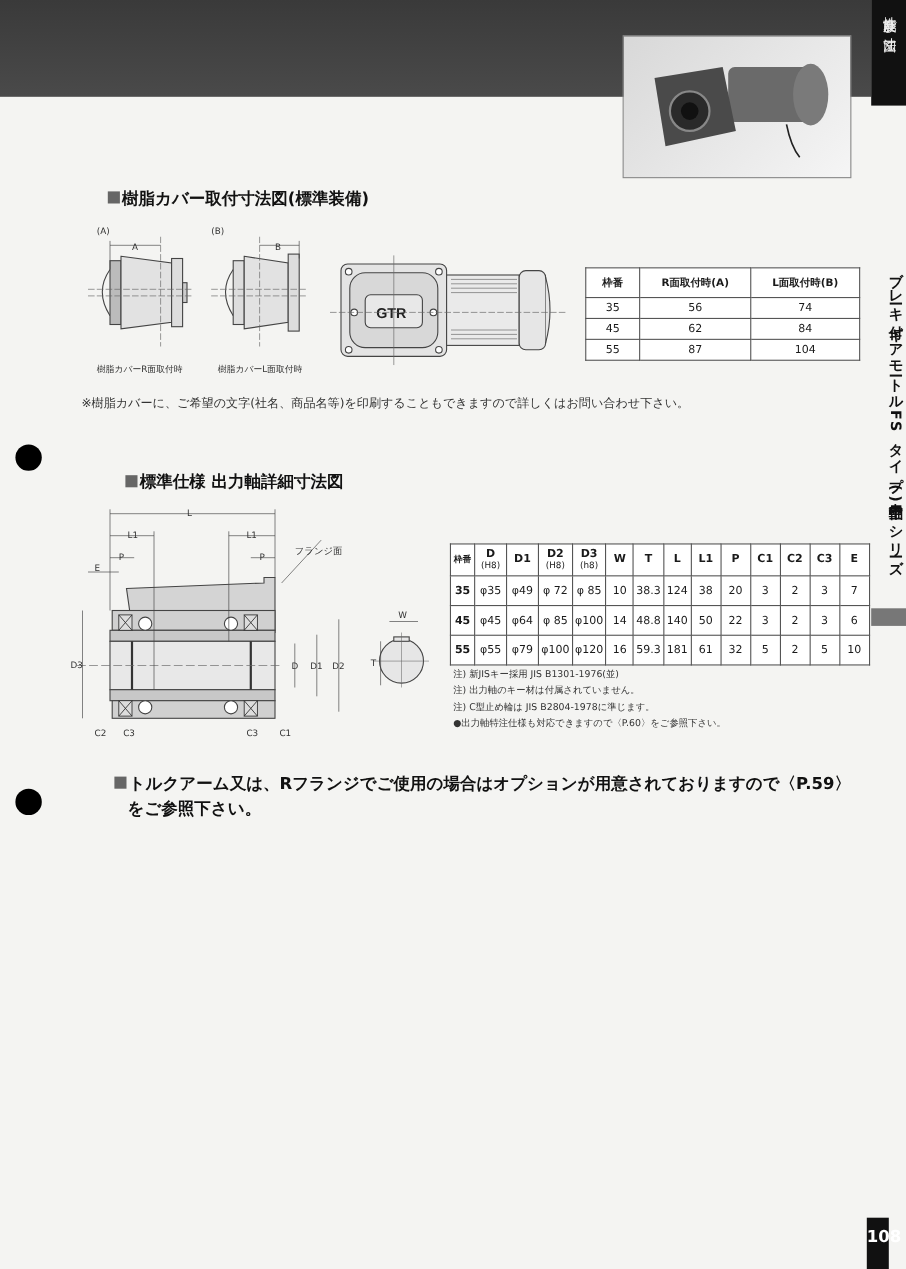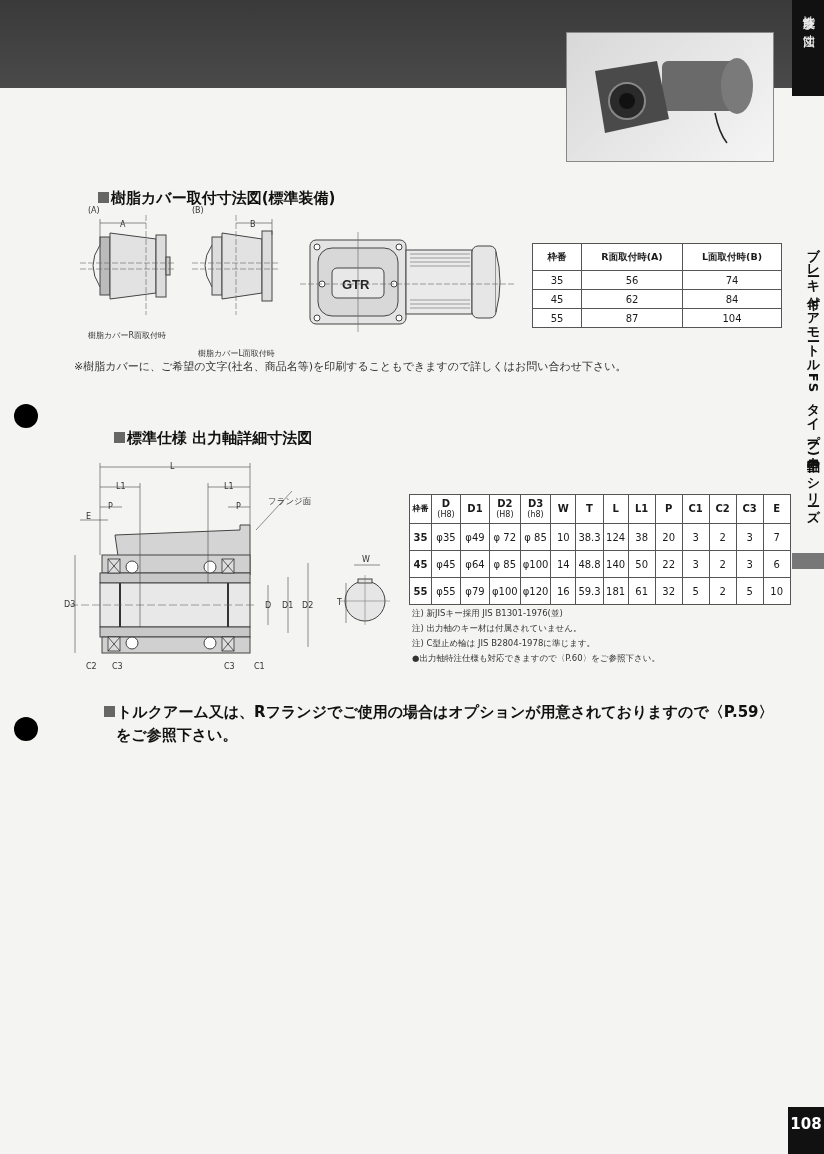--- a/index.html
+++ b/index.html
@@ -3,21 +3,21 @@
 <meta charset="utf-8">
 <style>
   html, body { margin:0; padding:0; }
   body { width:824px; height:1154px; position:relative; background:#f4f4f2; font-family:"DejaVu Sans", sans-serif; color:#1a1a1a; overflow:hidden; }
   .topband { position:absolute; left:0; top:0; width:792px; height:88px; background:linear-gradient(180deg,#3a3a3a,#4a4a4a); }
   .side-tab-top { position:absolute; left:792px; top:0; width:32px; height:96px; background:#111; color:#eee; }
   .side-tab-top .vt { writing-mode:vertical-rl; font-size:12px; letter-spacing:1px; position:absolute; left:8px; top:6px; }
   .side-title { position:absolute; left:796px; top:238px; width:26px; writing-mode:vertical-rl; font-size:13px; font-weight:bold; letter-spacing:1px; color:#111; }
   .side-gray { position:absolute; left:792px; top:553px; width:32px; height:16px; background:#777; }
   .photo { position:absolute; left:566px; top:32px; width:206px; height:128px; border:1px solid #888; background:linear-gradient(135deg,#d8d8d8,#f5f5f5); overflow:hidden; }
-  .page-num { position:absolute; left:788px; top:1107px; width:36px; height:47px; background:#111; color:#fff; font-weight:bold; font-size:15px; text-align:center; line-height:34px; }
+  .page-num { position:absolute; left:788px; top:1107px; width:20px; height:47px; background:#111; color:#fff; font-weight:bold; font-size:15px; text-align:center; line-height:34px; }
   .bullet-dot { position:absolute; width:24px; height:24px; border-radius:50%; background:#000; }
   .heading { position:absolute; font-weight:bold; font-size:15px; color:#111; white-space:nowrap; }
   .heading .sq { display:inline-block; width:11px; height:11px; background:#666; margin-right:2px; vertical-align:0px; }
   .small { position:absolute; font-size:8px; color:#333; white-space:nowrap; }
   .note { position:absolute; font-size:11px; color:#333; white-space:nowrap; }
   table.t1 { position:absolute; left:532px; top:243px; border-collapse:collapse; font-size:10px; background:#fff; }
   table.t1 th, table.t1 td { border:1px solid #555; text-align:center; height:18px; padding:0 4px; }
   table.t1 th { height:26px; font-weight:bold; font-size:9.5px; }
   table.t2 { position:absolute; left:409px; top:494px; border-collapse:collapse; font-size:10px; background:#fff; }
   table.t2 th, table.t2 td { border:1px solid #555; text-align:center; padding:0 2px; height:26px; }
@@ -39,21 +39,21 @@
   <svg width="206" height="128" viewBox="0 0 206 128" style="left:0;top:0;">
     <rect x="95" y="28" width="78" height="50" rx="6" fill="#6a6a6a"></rect>
     <ellipse cx="170" cy="53" rx="16" ry="28" fill="#7a7a7a"></ellipse>
     <polygon points="28,38 90,28 102,86 38,100" fill="#4a4a4a"></polygon>
     <circle cx="60" cy="68" r="18" fill="#2a2a2a" stroke="#888" stroke-width="2"></circle>
     <circle cx="60" cy="68" r="8" fill="#111"></circle>
     <path d="M148 80 Q152 100 160 110" stroke="#222" stroke-width="1.5" fill="none"></path>
   </svg>
 </div>
 
-<div class="heading" style="left:74px;top:189px;padding-left:24px;">
+<div class="heading" style="left:74px;top:171px;padding-left:24px;">
   <span class="sq"></span><span>樹脂カバー取付寸法図(標準装備)</span>
 </div>
 <span class="small" style="left:88px;top:206px;">(A)</span>
 <span class="small" style="left:192px;top:206px;">(B)</span>
 
 <svg style="left:80px;top:215px;" width="200" height="115">
   <g stroke="#444" fill="#e2e2e2" stroke-width="1">
     <path d="M20 30 Q6 50 20 72" fill="none"></path>
     <rect x="20" y="22" width="10" height="58" fill="#bbb"></rect>
     <polygon points="30,18 76,24 76,78 30,84"></polygon>
@@ -75,21 +75,21 @@
   <g stroke="#444" stroke-width="0.6">
     <line x1="20" y1="8" x2="66" y2="8"></line>
       <line x1="20" y1="4" x2="20" y2="30"></line>
     <line x1="156" y1="8" x2="192" y2="8"></line>
       <line x1="192" y1="4" x2="192" y2="20"></line>
   </g>
   <text x="40" y="12" font-size="8" fill="#333">A</text>
   <text x="170" y="12" font-size="8" fill="#333">B</text>
 </svg>
 <span class="small" style="left:88px;top:330px;">樹脂カバーR面取付時</span>
-<span class="small" style="left:198px;top:348px;text-align:right;">樹脂カバーL面取付時</span>
+<span class="small" style="left:198px;top:330px;text-align:right;">樹脂カバーL面取付時</span>
 
 <svg style="left:300px;top:232px;" width="220" height="100">
   <rect x="10" y="8" width="96" height="84" rx="6" fill="#e4e4e4" stroke="#444"></rect>
   <rect x="18" y="16" width="80" height="68" rx="14" fill="#d8d8d8" stroke="#444"></rect>
   <rect x="32" y="36" width="52" height="30" rx="5" fill="#e8e8e8" stroke="#444"></rect>
   <text x="42" y="57" font-size="13" font-weight="bold" fill="#222" font-family="Liberation Sans, sans-serif">GTR</text>
   <circle cx="17" cy="15" r="3" fill="#fff" stroke="#444"></circle>
     <circle cx="99" cy="15" r="3" fill="#fff" stroke="#444"></circle>
   <circle cx="17" cy="86" r="3" fill="#fff" stroke="#444"></circle>
     <circle cx="99" cy="86" r="3" fill="#fff" stroke="#444"></circle>

